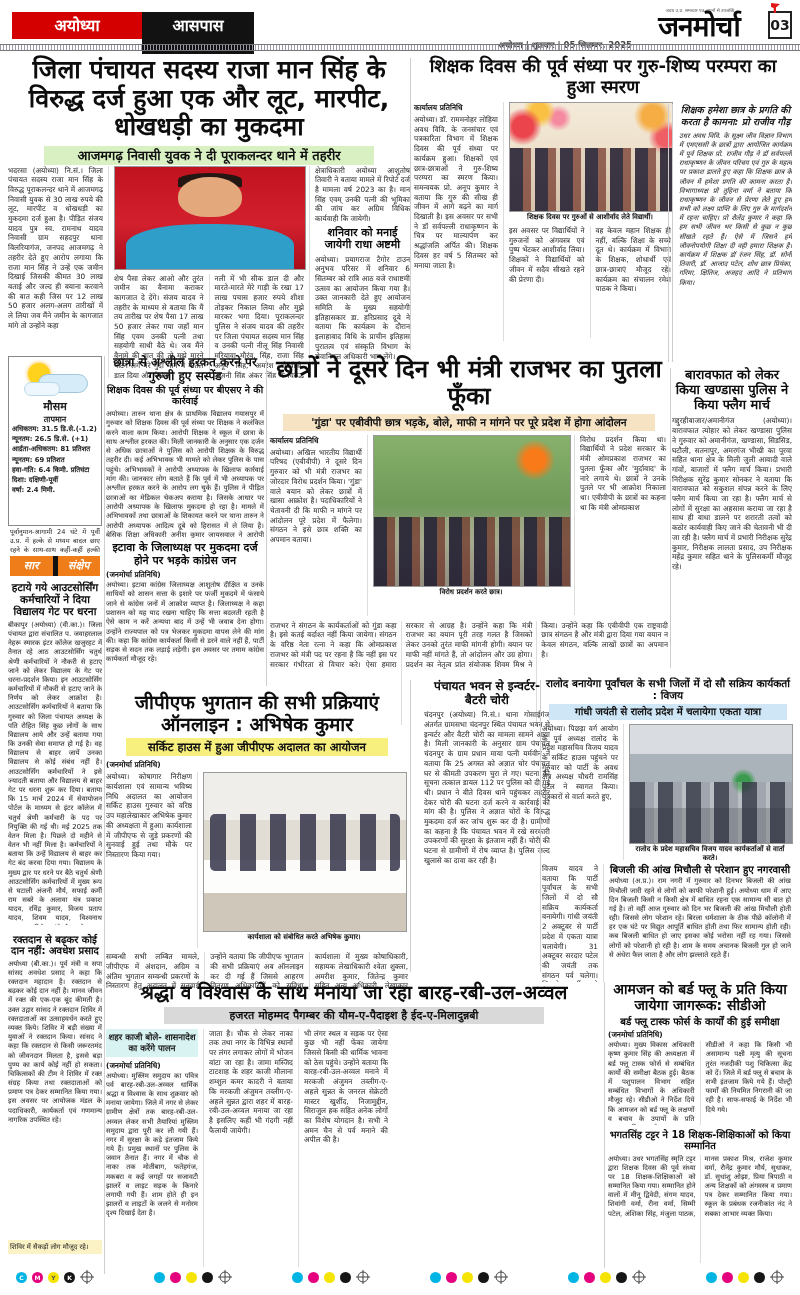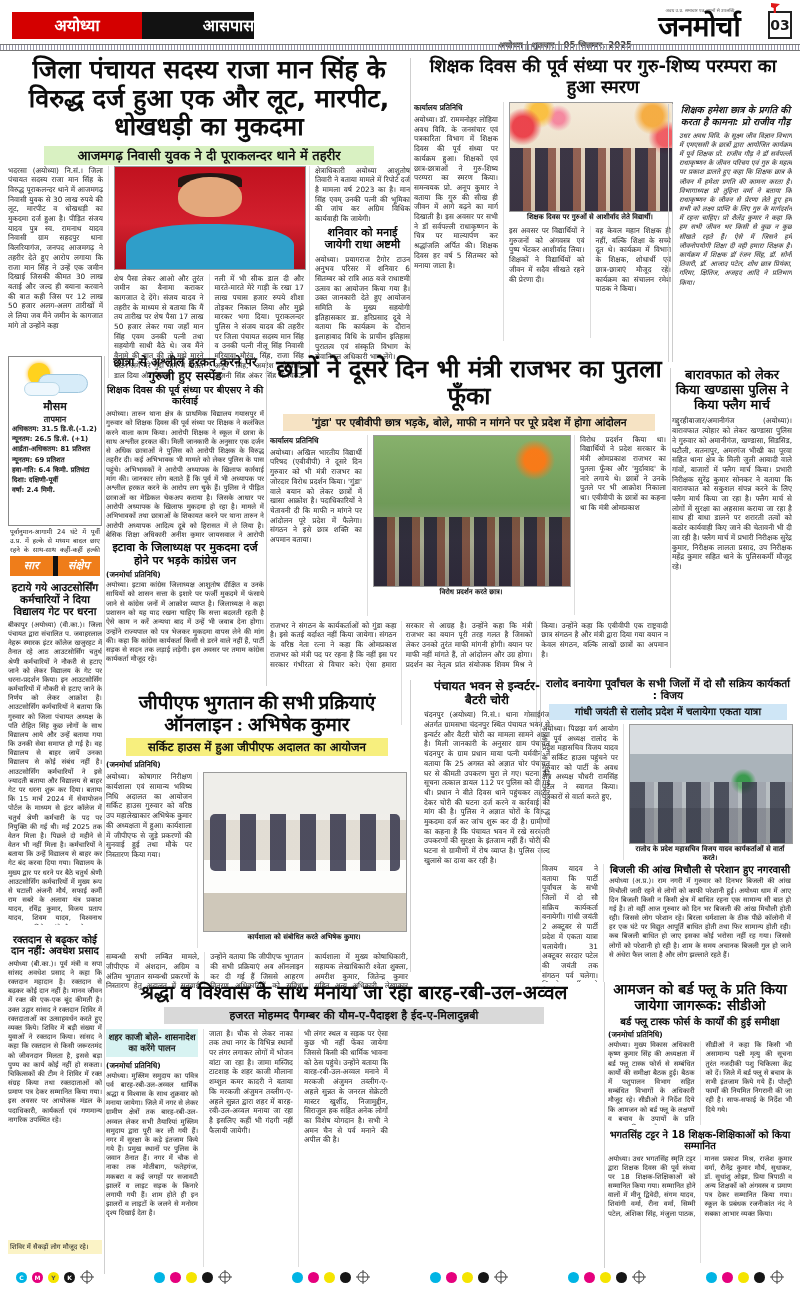--- a/index.html
+++ b/index.html
@@ -83,21 +83,21 @@
   .reggroup{display:flex;gap:5px;align-items:center;}
   .dot{width:11px;height:11px;border-radius:50%;font-size:6px;font-weight:bold;text-align:center;line-height:11px;color:#fff;}
   .dc{background:#00b4e4;}.dm{background:#e5007d;}.dy{background:#f5e400;color:#555;}.dk{background:#161616;}
 </style>
 </head>
 <body>
 
 <div class="page">
 
   <div class="b regionbox" style="left:12px;top:12px;width:130px;height:27px;background:#d40000;">अयोध्या</div>
-  <div class="b regionbox" style="left:142px;top:12px;width:112px;height:27px;background:#121212;text-align:right;">आसपास</div>
+  <div class="b regionbox" style="left:142px;top:12px;width:112px;height:42px;background:#121212;">आसपास</div>
   <div class="b dateline" style="left:420px;top:39px;width:212px;">अयोध्या | शुक्रवार | 05 सितम्बर, 2025</div>
   <div class="b tagline" style="left:638px;top:7px;width:124px;">अवध उ.प्र. समाचार पत्र अपनों से उपलब्धि</div>
   <div class="b masttitle" style="left:634px;top:13px;width:130px;">जनमोर्चा</div>
   <div class="b pagebox" style="left:768px;top:11px;width:24px;height:28px;">
     <div class="pflag"></div>
     <span>03</span>
   </div>
   <div class="b hatch" style="left:0;top:44px;width:800px;height:7px;"></div>
 
   <div class="b" style="left:8px;top:56px;width:402px;">
@@ -214,21 +214,21 @@
     <div class="bd clip" style="height:304px;margin-top:3px;font-size:6.9px;">बीकापुर (अयोध्या) (वी.का.)। जिला पंचायत द्वारा संचालित प. जवाहरलाल नेहरू स्मारक इंटर कॉलेज खजुरहट में तैनात रहे आठ आउटसोर्सिंग चतुर्थ श्रेणी कर्मचारियों ने नौकरी से हटाए जाने को लेकर विद्यालय के गेट पर धरना-प्रदर्शन किया। इन आउटसोर्सिंग कर्मचारियों में नौकरी से हटाए जाने के निर्णय को लेकर आक्रोश है। आउटसोर्सिंग कर्मचारियों ने बताया कि गुरुवार को जिला पंचायत अध्यक्ष के पति रोहित सिंह कुछ लोगों के साथ विद्यालय आये और उन्हें बताया गया कि उनकी सेवा समाप्त हो गई है। वह विद्यालय से बाहर जायें उनका विद्यालय से कोई संबंध नहीं है। आउटसोर्सिंग कर्मचारियों ने इसे ज्यादती बताया और विद्यालय से बाहर गेट पर धरना शुरू कर दिया। बताया कि 15 मार्च 2024 में सेवायोजन पोर्टल के माध्यम से इंटर कॉलेज में चतुर्थ श्रेणी कर्मचारी के पद पर नियुक्ति की गई थी। मई 2025 तक वेतन मिला है। पिछले दो महीने से वेतन भी नहीं मिला है। कर्मचारियों ने बताया कि उन्हें विद्यालय से बाहर कर गेट बंद करवा दिया गया। विद्यालय के मुख्य द्वार पर धरने पर बैठे चतुर्थ श्रेणी आउटसोर्सिंग कर्मचारियों में मुख्य रूप से घटाली अंजनी मौर्य, सफाई कर्मी राम सबरे के अलावा यंत्र प्रकाश यादव, रविंद्र कुमार, विजय प्रताप यादव, शिवम यादव, विश्वनाथ उपाध्याय, विवेक पांडे मौजूद थे।</div>
   </div>
 
   <div class="b" style="left:8px;top:934px;width:94px;">
     <div class="hl" style="font-size:10px;">रक्तदान से बढ़कर कोई दान नहीं: अवधेश प्रसाद</div>
     <div class="bd clip" style="height:278px;margin-top:3px;font-size:6.9px;">अयोध्या (बी.का.)। पूर्व मंत्री व सपा सांसद अवधेश प्रसाद ने कहा कि रक्तदान महादान है। रक्तदान से बढ़कर कोई दान नहीं है। मानव जीवन में रक्त की एक-एक बूंद कीमती है। उक्त उद्गार सांसद ने रक्तदान शिविर में रक्तदाताओं का उत्साहवर्धन करते हुए व्यक्त किये। शिविर में बड़ी संख्या में युवाओं ने रक्तदान किया। सांसद ने कहा कि रक्तदान से किसी जरूरतमंद को जीवनदान मिलता है, इससे बड़ा पुण्य का कार्य कोई नहीं हो सकता। चिकित्सकों की टीम ने शिविर में रक्त संग्रह किया तथा रक्तदाताओं को प्रमाण पत्र देकर सम्मानित किया गया। इस अवसर पर आयोजक मंडल के पदाधिकारी, कार्यकर्ता एवं गणमान्य नागरिक उपस्थित रहे।</div>
     <div class="yellowtail" style="height:14px;margin-top:2px;">शिविर में सैकड़ों लोग मौजूद रहे।</div>
   </div>
 
   <div class="b" style="left:106px;top:692px;width:302px;">
-    <div class="hl" style="font-size:19px;font-family:Liberation Serif, serif;">जीपीएफ भुगतान की सभी प्रक्रियाएं ऑनलाइन : अभिषेक कुमार</div>
+    <div class="hl" style="font-size:19px;">जीपीएफ भुगतान की सभी प्रक्रियाएं ऑनलाइन : अभिषेक कुमार</div>
     <div class="bar yellowbar" style="width:262px;margin:3px auto 0;height:18px;line-height:18px;font-size:11.5px;">सर्किट हाउस में हुआ जीपीएफ अदालत का आयोजन</div>
     <div class="by" style="margin-top:3px;">(जनमोर्चा प्रतिनिधि)</div>
     <div class="cols" style="margin-top:3px;">
       <div class="bd clip" style="width:86px;height:176px;">अयोध्या। कोषागार निरीक्षण कार्यशाला एवं सामान्य भविष्य निधि अदालत का आयोजन सर्किट हाउस गुरुवार को वरिष्ठ उप महालेखाकार अभिषेक कुमार की अध्यक्षता में हुआ। कार्यशाला में जीपीएफ से जुड़े प्रकरणों की सुनवाई हुई तथा मौके पर निस्तारण किया गया।</div>
       <div style="width:202px;">
         <div class="ph ph-meeting" style="width:100%;height:158px;">
           <div class="people-row"></div>
         </div>
         <div class="cap" style="height:11px;">कार्यशाला को संबोधित करते अभिषेक कुमार।</div>
       </div>

